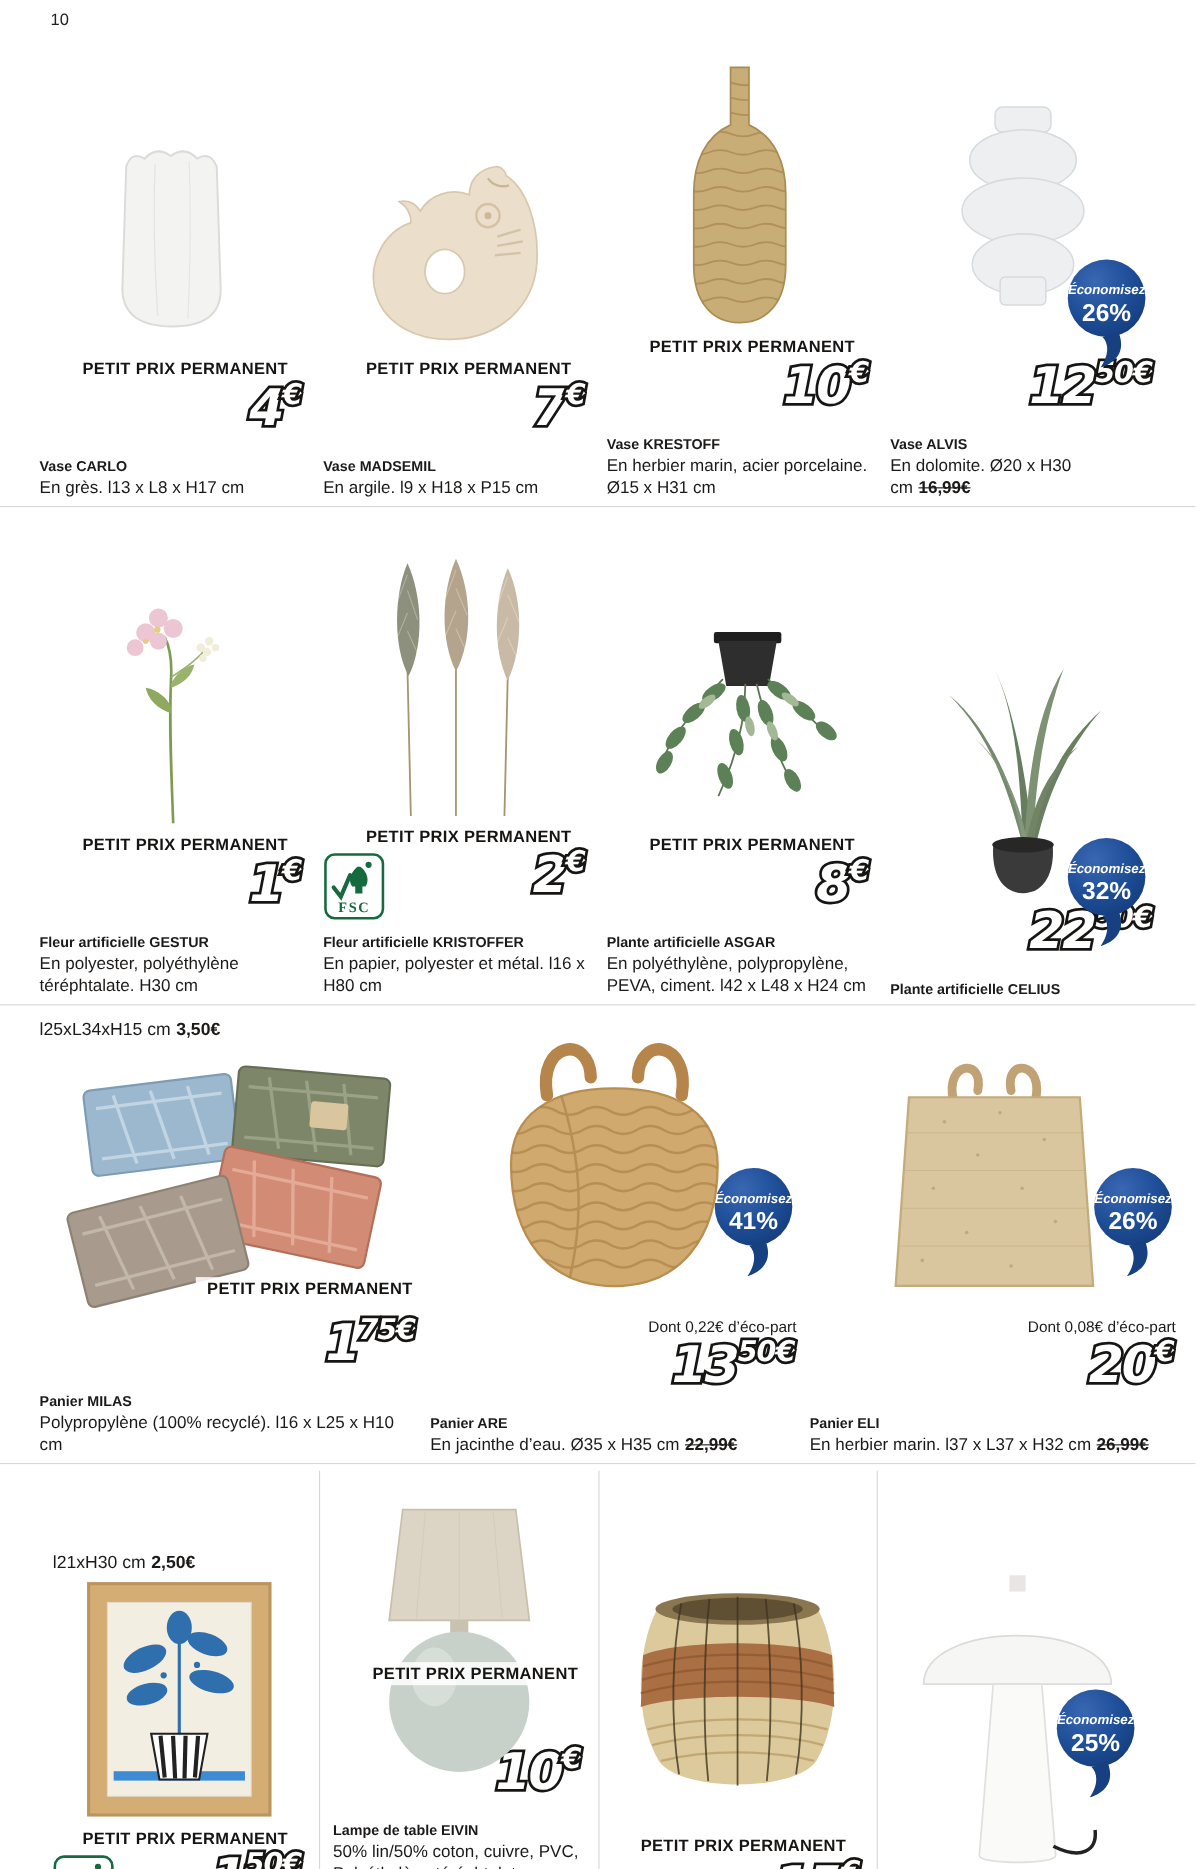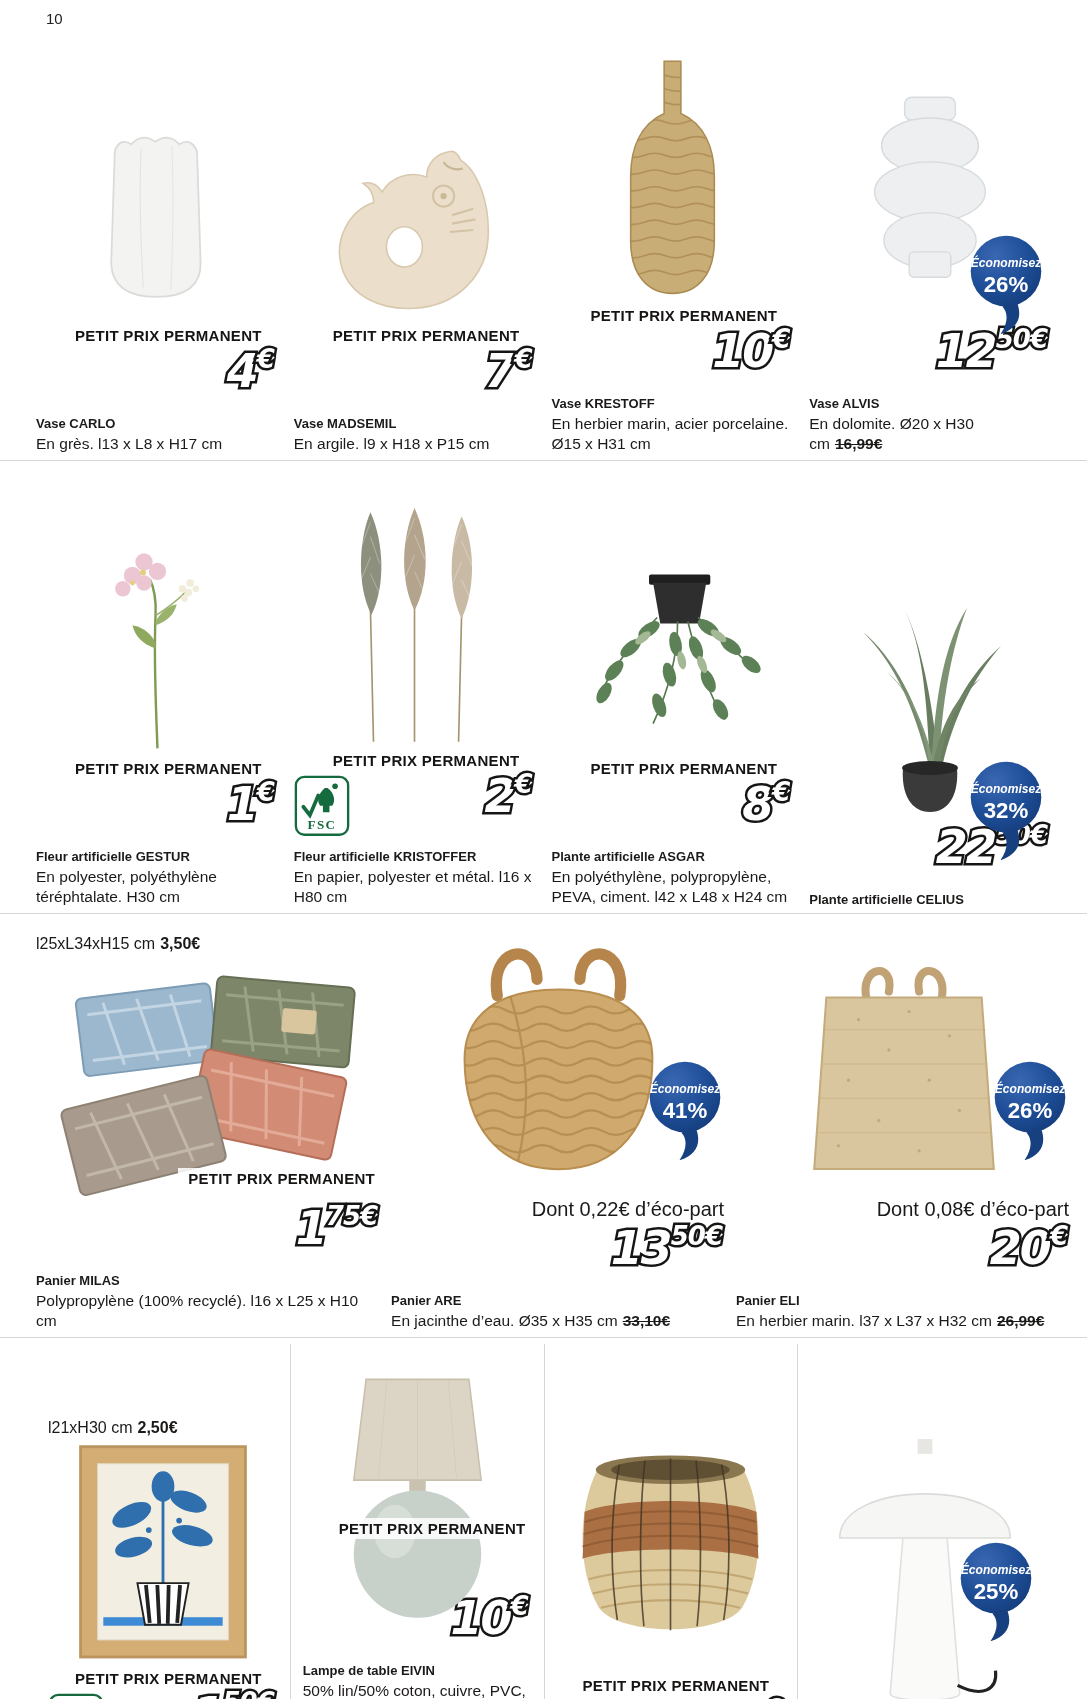--- a/index.html
+++ b/index.html
@@ -31,21 +31,21 @@
   .priceline.with-fsc{justify-content:space-between;align-items:flex-start;}
   .price{
     font-family:"DejaVu Sans",sans-serif;font-style:italic;font-weight:900;
     font-size:46px;line-height:1;color:#fff;letter-spacing:-2px;
     -webkit-text-stroke:5px #161514;paint-order:stroke fill;white-space:nowrap;
   }
   .price .sup{font-size:26px;vertical-align:19px;letter-spacing:-1px;}
   .pname{font-weight:bold;font-size:13px;margin-top:12px;}
   .pdesc{font-size:15.5px;line-height:1.3;margin-top:3px;}
   .old{font-weight:bold;text-decoration:line-through;margin-left:5px;white-space:nowrap;}
-  .eco{font-size:20px;text-align:right;margin-top:12px;padding-right:2px;}
+  .eco{font-size:14px;text-align:right;margin-top:12px;padding-right:2px;}
   .sizenote{font-size:16px;height:26px;margin-bottom:4px;}
   .sizenote b{margin-left:5px;}
   .badge{position:absolute;width:78px;}
   .badge-save{font-size:13px;font-style:italic;font-weight:600;fill:#fff;text-anchor:middle;}
   .badge-pct{font-size:24px;font-weight:bold;fill:#fff;text-anchor:middle;font-family:"Liberation Sans",sans-serif;}
   .b-r1{right:6px;bottom:-44px;}
   .b-r2{right:6px;bottom:-40px;}
   .b-r3{right:2px;bottom:26px;}
   .b-r4{right:4px;bottom:80px;}
   .fsc-box{width:56px;flex:0 0 auto;margin-top:4px;}
@@ -395,21 +395,21 @@
           <path d="M54 74 C60 90 54 102 36 108 C45 95 44 84 38 78 Z" fill="#16407f"></path>
           <text x="42" y="36" class="badge-save">Économisez</text>
           <text x="42" y="62" class="badge-pct">41%</text>
         </svg>
       </div>
       <div class="eco">Dont 0,22€ d’éco-part</div>
       <div class="priceline">
         <span class="price"><span>13</span><span class="sup">50€</span></span>
       </div>
       <div class="pname">Panier ARE</div>
-      <div class="pdesc"><span>En jacinthe d’eau. Ø35 x H35 cm</span><s class="old">33,10€</s></div>
+      <div class="pdesc"><span>En jacinthe d’eau. Ø35 x H35 cm</span><s class="old">22,99€</s></div>
     </div>
 
     <div class="cell">
       <div class="sizenote"></div>
       <div class="imgbox h236">
         <svg viewBox="0 0 230 245" width="232">
           <path d="M78 60 C70 26 106 22 100 52" stroke="#c0a274" stroke-width="8" fill="none" stroke-linecap="round"></path>
           <path d="M152 60 C160 26 124 22 130 52" stroke="#c0a274" stroke-width="8" fill="none" stroke-linecap="round"></path>
           <path d="M38 58 L192 58 L204 228 L26 228 Z" fill="#d9c59e" stroke="#c3ab7c" stroke-width="2"></path>
           <g stroke="#c3ab7c" opacity=".55">

